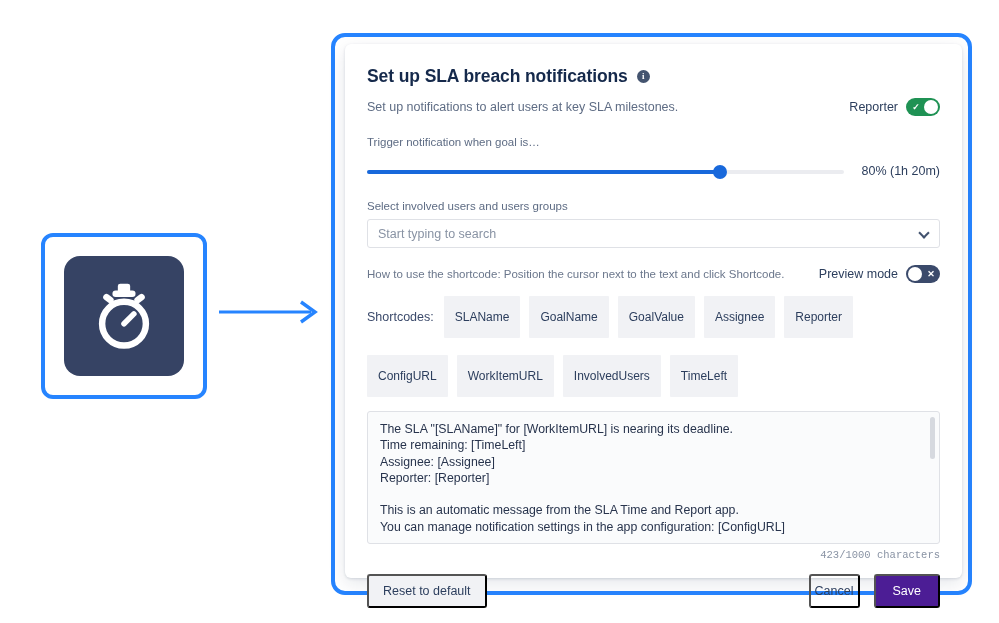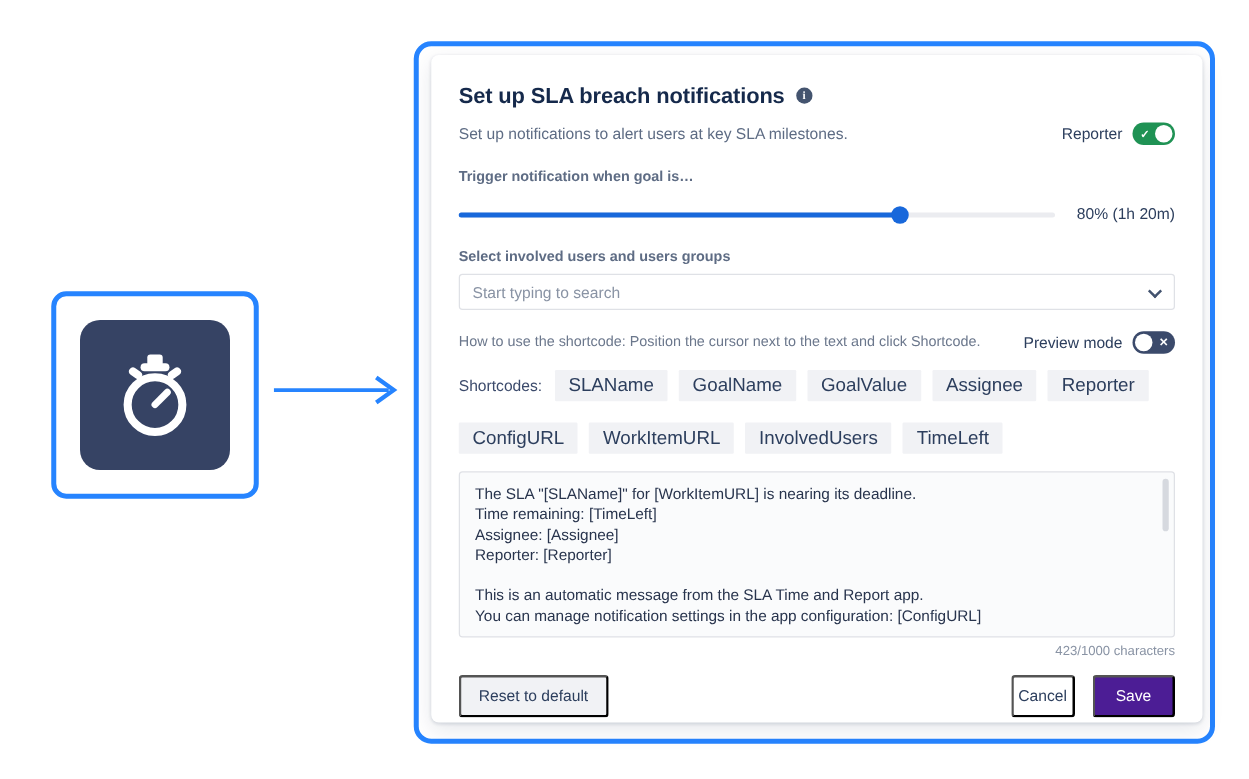--- a/index.html
+++ b/index.html
@@ -85,21 +85,21 @@
   .toggle.on  .knob { right: 2px; }
   .toggle.off .knob { left: 2px; }
   .toggle .mark {
     position: absolute; top: 0; height: 18px; line-height: 18px;
     font-size: 9px; color: #fff; font-weight: bold; width: 16px; text-align: center;
   }
   .toggle.on  .mark { left: 2px; }
   .toggle.off .mark { right: 1px; }
 
   .field-label {
-    font-size: 11.5px; color: #5E6C84; margin-top: 20px; font-weight: bold;
+    font-size: 11.5px; color: #5E6C84; margin-top: 20px;
   }
 
   
   .slider-row { display: flex; align-items: flex-start; margin-top: 16px; }
   .slider { position: relative; flex: 1 1 auto; height: 16px; }
   .slider .track {
     position: absolute; left: 0; right: 0; top: 6px; height: 4px;
     background: #EBECF0; border-radius: 2px;
   }
   .slider .fill {
@@ -143,43 +143,43 @@
 
   
   .codes {
     margin-top: 13px;
     display: flex; flex-wrap: wrap; align-items: center;
     gap: 17px 9px;
   }
   .codes-label { font-size: 12.5px; color: #3B4A6B; margin-right: 1px; }
   .chip {
     background: #F1F2F5; color: #2C3E5D;
-    font-size: 15px; border-radius: 1px;
-    padding: 4px 11px; white-space: nowrap;
+    font-size: 12px; border-radius: 1px;
+    padding: 14px 11px; white-space: nowrap;
   }
 
   
   .textarea {
     margin-top: 14px; height: 133px;
     border: 1px solid #DFE1E6; border-radius: 3px;
     background: #FAFBFC;
     padding: 9px 12px 0 12px;
     position: relative; overflow: hidden;
   }
   .ta-line {
     font-size: 12.3px; color: #28344D; line-height: 16.3px;
     white-space: nowrap;
   }
   .ta-line.blank { height: 16.3px; }
   .sbar {
     position: absolute; right: 4px; top: 5px;
     width: 5px; height: 42px; border-radius: 3px; background: #D6D9DF;
   }
   .counter {
-    text-align: right; font-size: 10.5px; color: #8993A4; margin-top: 5px;
+    text-align: right; font-size: 10.5px; color: #8993A4; margin-top: 5px; font-family: Liberation Mono, monospace;
   }
 
   
   .footer {
     display: flex; align-items: center; justify-content: space-between;
     margin-top: 13px;
   }
   .btn { font-size: 12.5px; border-radius: 3px; cursor: pointer; }
   .btn-subtle { background: #F1F2F5; color: #2C3E5D; padding: 8px 14px; }
   .right-btns { display: flex; align-items: center; gap: 14px; }

